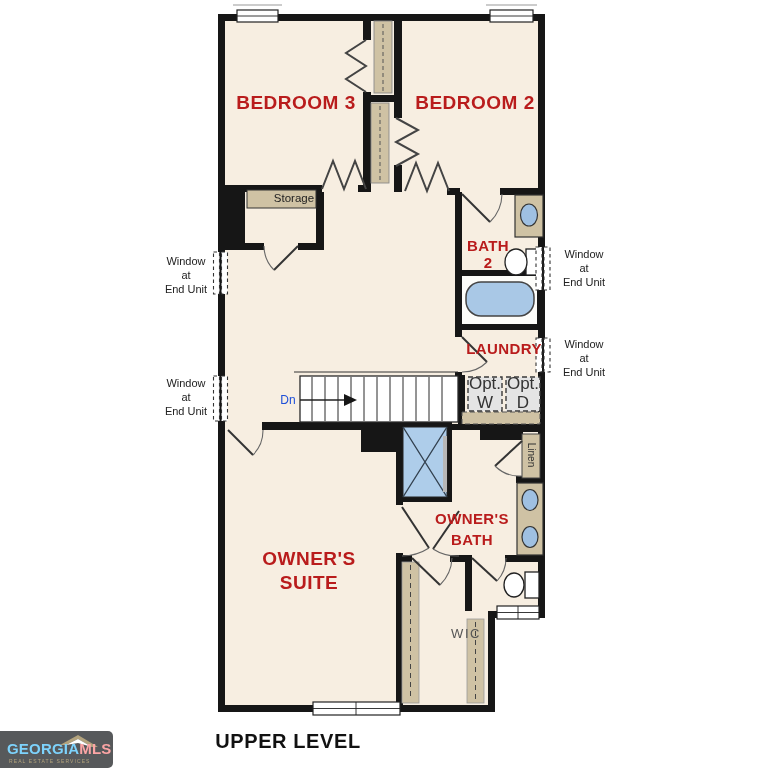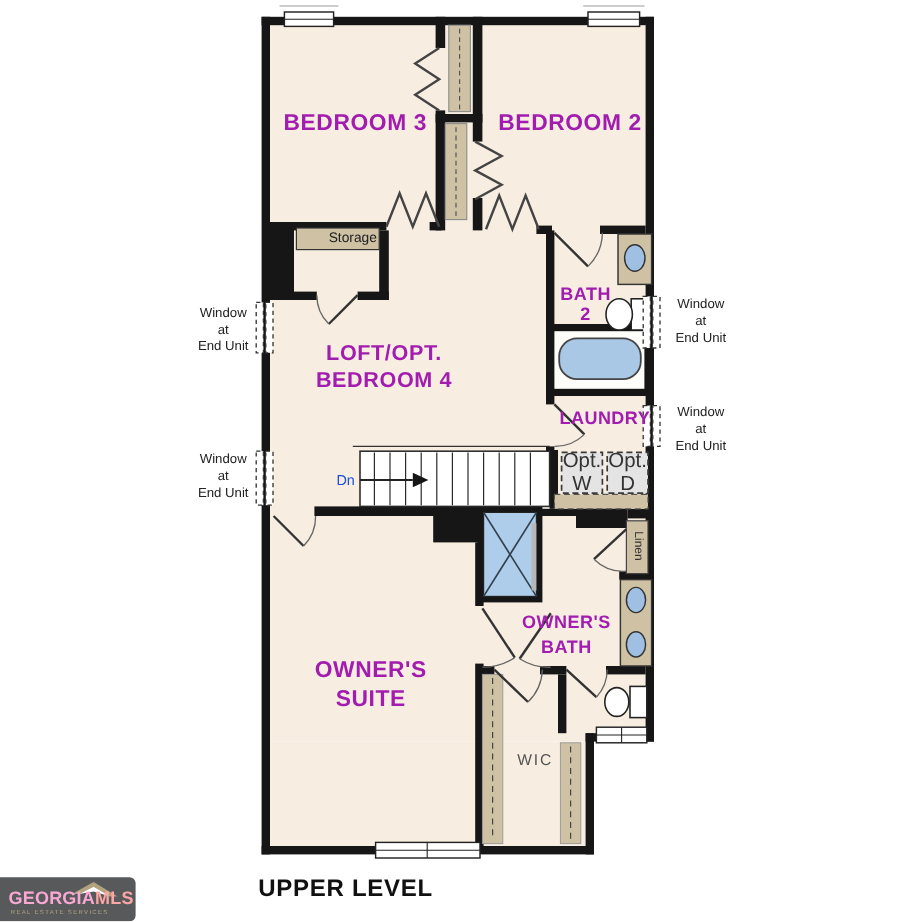--- a/index.html
+++ b/index.html
@@ -1,36 +1,36 @@
 <!DOCTYPE html>
 <html><head>
 <meta charset="utf-8">
 <style>
   html,body{margin:0;padding:0;background:#ffffff;}
   #canvas{position:relative;width:768px;height:768px;background:#ffffff;overflow:hidden;
           font-family:"Liberation Sans", sans-serif;}
   svg{position:absolute;left:0;top:0;}
   .lbl{position:absolute;transform:translate(-50%,-50%);white-space:nowrap;text-align:center;
-       color:#a21caf;line-height:1.15;}
+       color:#b91c1c;line-height:1.15;}
   .lbl span{display:block;}
   .room{font-weight:bold;font-size:19px;letter-spacing:0.5px;}
   .room-sm{font-weight:bold;font-size:15px;letter-spacing:0.4px;}
   .loft{font-weight:bold;font-size:18px;letter-spacing:0.5px;line-height:1.3;}
   .note{font-size:11px;color:#222;line-height:1.27;}
   .tiny{font-size:11.5px;color:#222;}
   .opt{font-size:17px;color:#333;line-height:1.1;}
-  .wic{font-size:13px;color:#555;letter-spacing:1.5px;}
+  .wic{font-size:13px;color:#555;letter-spacing:1.5px;margin-left:20px;}
   .linen{font-size:10px;color:#333;transform:translate(-50%,-50%) rotate(90deg);}
   .dn{font-size:12px;color:#1d4ed8;}
   .title{font-weight:bold;font-size:20px;letter-spacing:0.6px;color:#111;}
   
   .logo{position:absolute;left:0;top:731px;width:113px;height:37px;background:#57595b;
         border-radius:0 5px 5px 0;}
   .logo .brand{position:absolute;left:7px;top:9px;font-size:15px;font-weight:bold;letter-spacing:0.2px;}
-  .logo .b1{color:#f9a8d4;}
+  .logo .b1{color:#7dd3fc;}
   .logo .b2{color:#fca5a5;}
   .logo .tagline{position:absolute;left:9px;top:27px;font-size:5px;letter-spacing:1.1px;color:#b3a37d;}
   .logo svg{position:absolute;left:0;top:0;}
 </style>
 </head>
 <body>
 
 <div id="canvas">
 
 <svg width="768" height="768" viewBox="0 0 768 768">
@@ -236,24 +236,20 @@
     <g>
       <path d="M472 558 L497 581" stroke="#333" stroke-width="2"></path>
       <path d="M506 558 A34 34 0 0 1 497 581" stroke="#666" stroke-width="1.1"></path>
     </g>
   </g>
 </svg>
 
 <div class="lbl room" style="left:296px;top:103px;">BEDROOM 3</div>
 <div class="lbl room" style="left:475px;top:103px;">BEDROOM 2</div>
 
-<div class="lbl loft" style="left:320px;top:306px;">
-  <span>LOFT/OPT.</span>
-  <span>BEDROOM 4</span>
-</div>
 
 <div class="lbl room-sm" style="left:488px;top:254px;">
   <span>BATH</span>
   <span>2</span>
 </div>
 
 <div class="lbl room-sm" style="left:504px;top:349px;">LAUNDRY</div>
 
 <div class="lbl room" style="left:309px;top:571px;line-height:1.25;">
   <span>OWNER'S</span>

